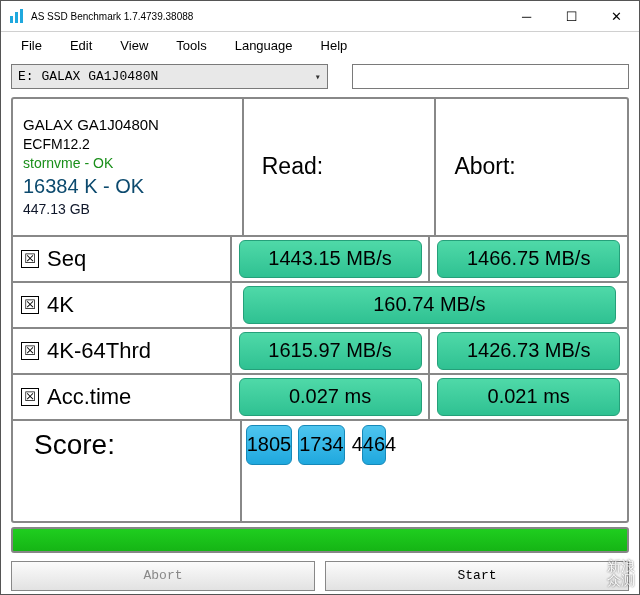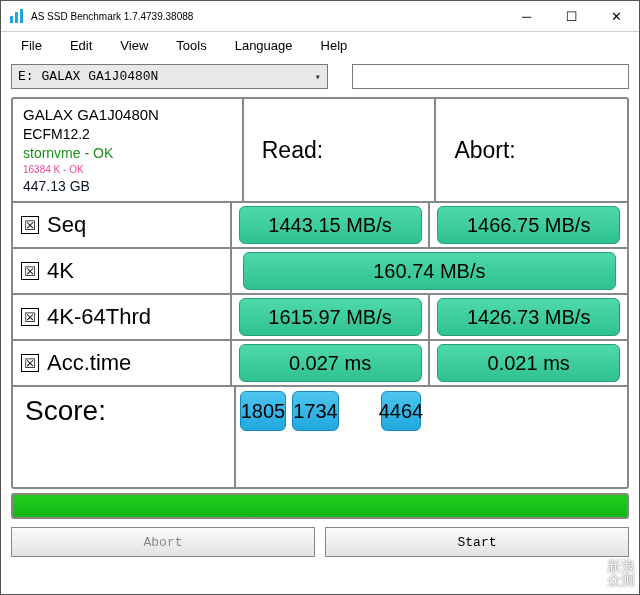--- a/index.html
+++ b/index.html
@@ -10,43 +10,43 @@
   .winbtns{display:flex;}
   .winbtn{width:45px;height:29px;display:flex;align-items:center;justify-content:center;font-size:13px;color:#000;}
   .menubar{display:flex;height:26px;align-items:center;padding:0 6px;font-size:13px;color:#000;background:#fff;}
   .menu{padding:3px 14px;border-radius:2px;}
   .driverow{display:flex;padding:6px 10px;gap:24px;}
   .drivesel{flex:0 0 49%;height:23px;border:1px solid #7a7a7a;background:#e8e8e8;display:flex;align-items:center;padding:0 6px;font-family:"Courier New",monospace;font-size:13px;position:relative;}
   .drivesel .chev{position:absolute;right:6px;font-size:10px;color:#333;}
   .sizebox{flex:1;height:23px;border:1px solid #7a7a7a;background:#fff;}
   .panel{margin:2px 10px 4px 10px;border:2px solid #888;border-radius:3px;background:#fff;}
   .headrow{display:flex;border-bottom:2px solid #888;}
-  .infobox{flex:0 0 34%;border-right:2px solid #888;padding:6px 10px;font-size:15px;line-height:1.35;}
+  .infobox{flex:0 0 34%;border-right:2px solid #888;padding:16px 10px;font-size:15px;line-height:1.35;}
   .infobox .d0{color:#000;}
   .infobox .d1{color:#000;font-size:14px;}
   .infobox .d2{color:#1a8f1a;font-size:14px;}
-  .infobox .d3{color:#ec4899;font-size:10px;}
+  .infobox .d3{color:#0c4a6e;font-size:20px;}
   .infobox .d4{color:#0f172a;font-size:14px;}
   .colhead{flex:1;display:flex;align-items:center;justify-content:flex-start;padding-left:18px;font-size:23px;color:#000;border-right:2px solid #888;}
   .colhead:last-child{border-right:none;}
   .rrow{display:flex;height:44px;border-bottom:2px solid #888;}
   .rlab{flex:0 0 34%;border-right:2px solid #888;display:flex;align-items:center;padding-left:8px;font-size:22px;gap:8px;}
   .chk{width:16px;height:16px;border:1.5px solid #000;display:inline-flex;align-items:center;justify-content:center;font-size:13px;background:#fff;}
   .valcell{flex:1;border-right:2px solid #888;display:flex;align-items:center;justify-content:center;padding:3px 4px;}
   .valcell:last-child{border-right:none;}
   .pill{width:96%;height:36px;border-radius:6px;display:flex;align-items:center;justify-content:center;font-size:20px;color:#000;}
   .pg{background:linear-gradient(#4fd9a8,#2fc192);border:1px solid #25a07a;}
   .pb{background:linear-gradient(#4ec5ef,#1fa8de);border:1px solid #1689b9;}
-  .scorerow{display:flex;}
+  .scorerow{display:flex;padding-left:9px;}
   .scorelab{flex:0 0 34%;border-right:2px solid #888;display:flex;align-items:flex-start;padding:8px 0 0 12px;font-size:28px;height:92px;}
   .scoregrid{flex:1;display:flex;flex-direction:row;padding:4px;gap:6px;}
   .scoretop{display:flex;gap:6px;}
   .scoretop .pill{flex:1;height:38px;}
   .scorebot{display:flex;justify-content:center;}
-  .scorebot .pill{width:48%;height:38px;margin-left:33px;}
+  .scorebot .pill{width:48%;height:38px;}
   .progress{margin:4px 10px;height:22px;border:2px solid #868686;border-radius:3px;background:linear-gradient(#1fce1f,#15b515);}
   .btnrow{display:flex;margin:8px 10px;gap:10px;}
   .btn{flex:1;height:28px;border:1px solid #888;background:linear-gradient(#fbfbfb,#e2e2e2);display:flex;align-items:center;justify-content:center;font-family:"SimSun","Courier New",monospace;font-size:13px;}
   .btn.dis{color:#888;}
   .watermark{position:absolute;right:4px;bottom:6px;font-size:14px;color:#fff;opacity:0.75;writing-mode:initial;text-align:right;line-height:1.05;text-shadow:0 0 2px #000;}
 </style>
 </head>
 <body>
 
 <div class="window">

